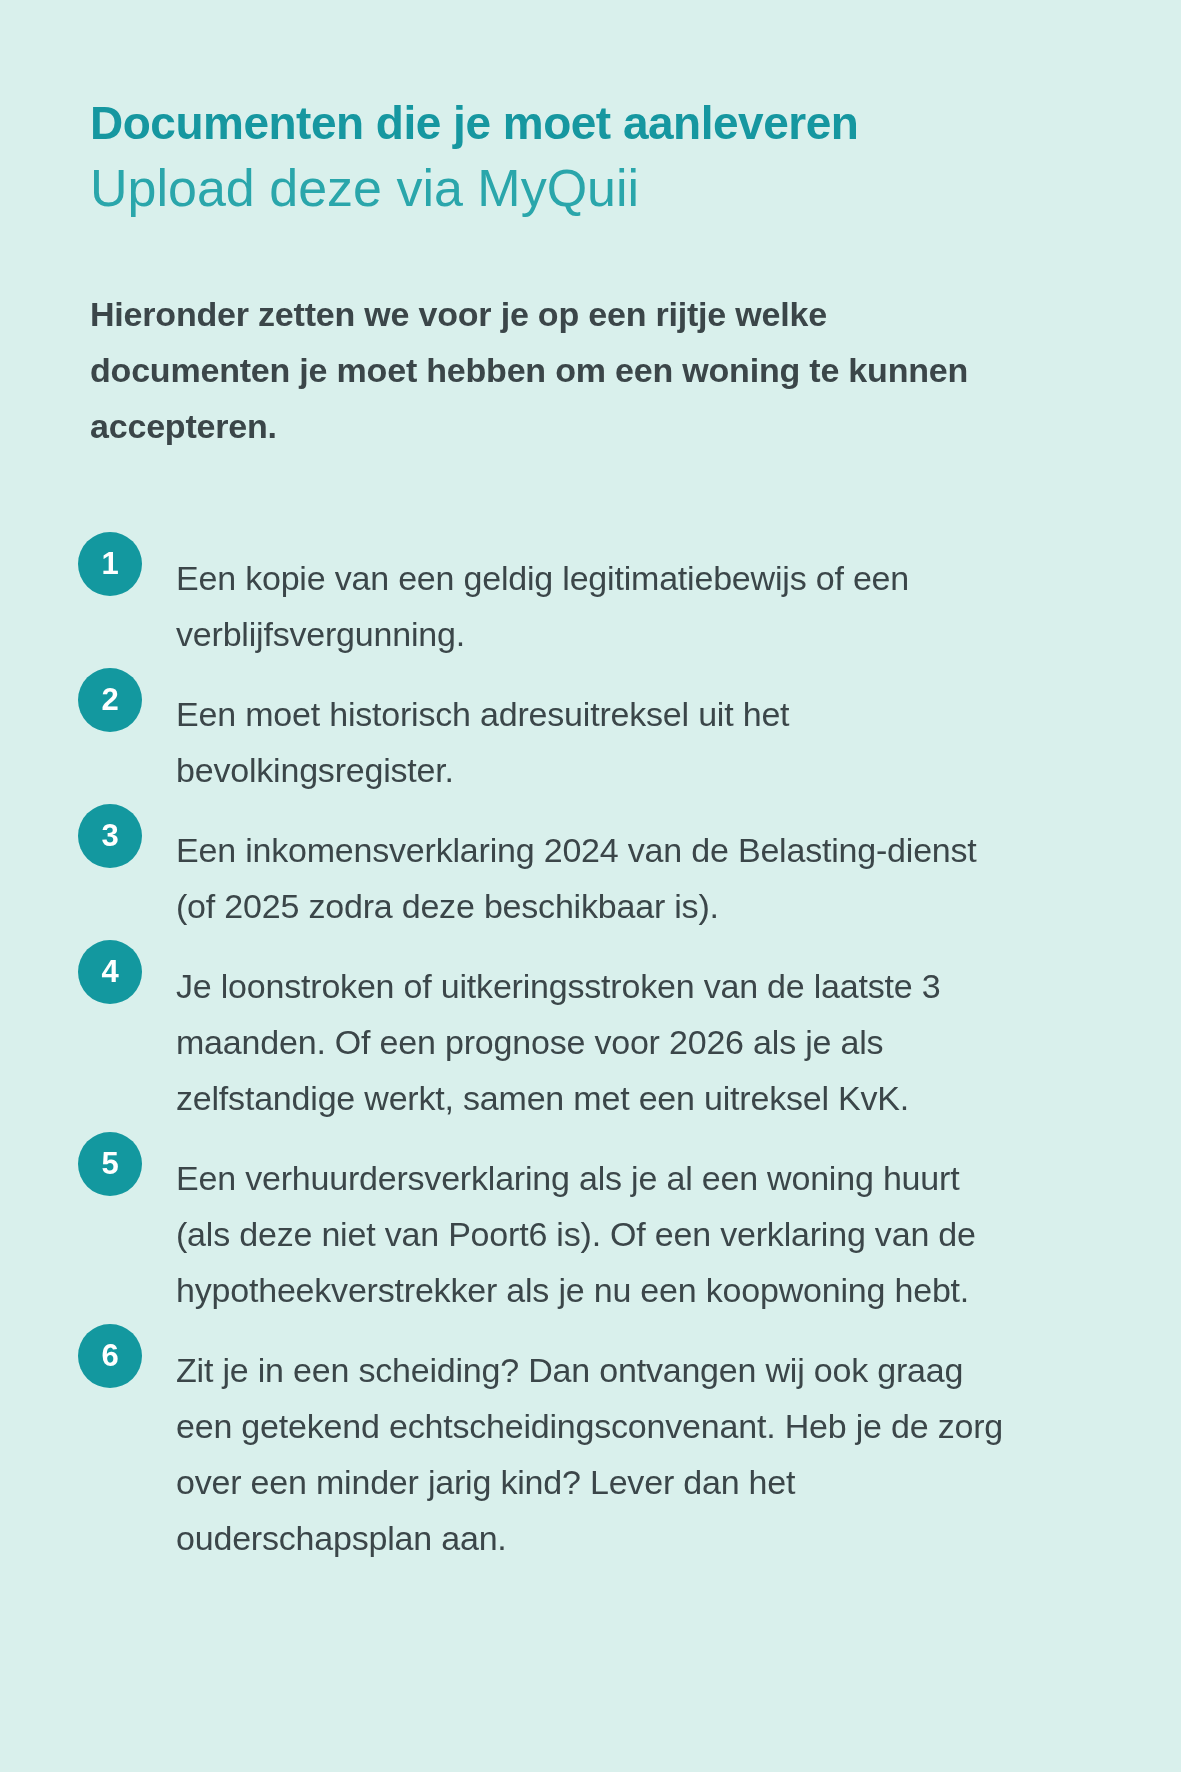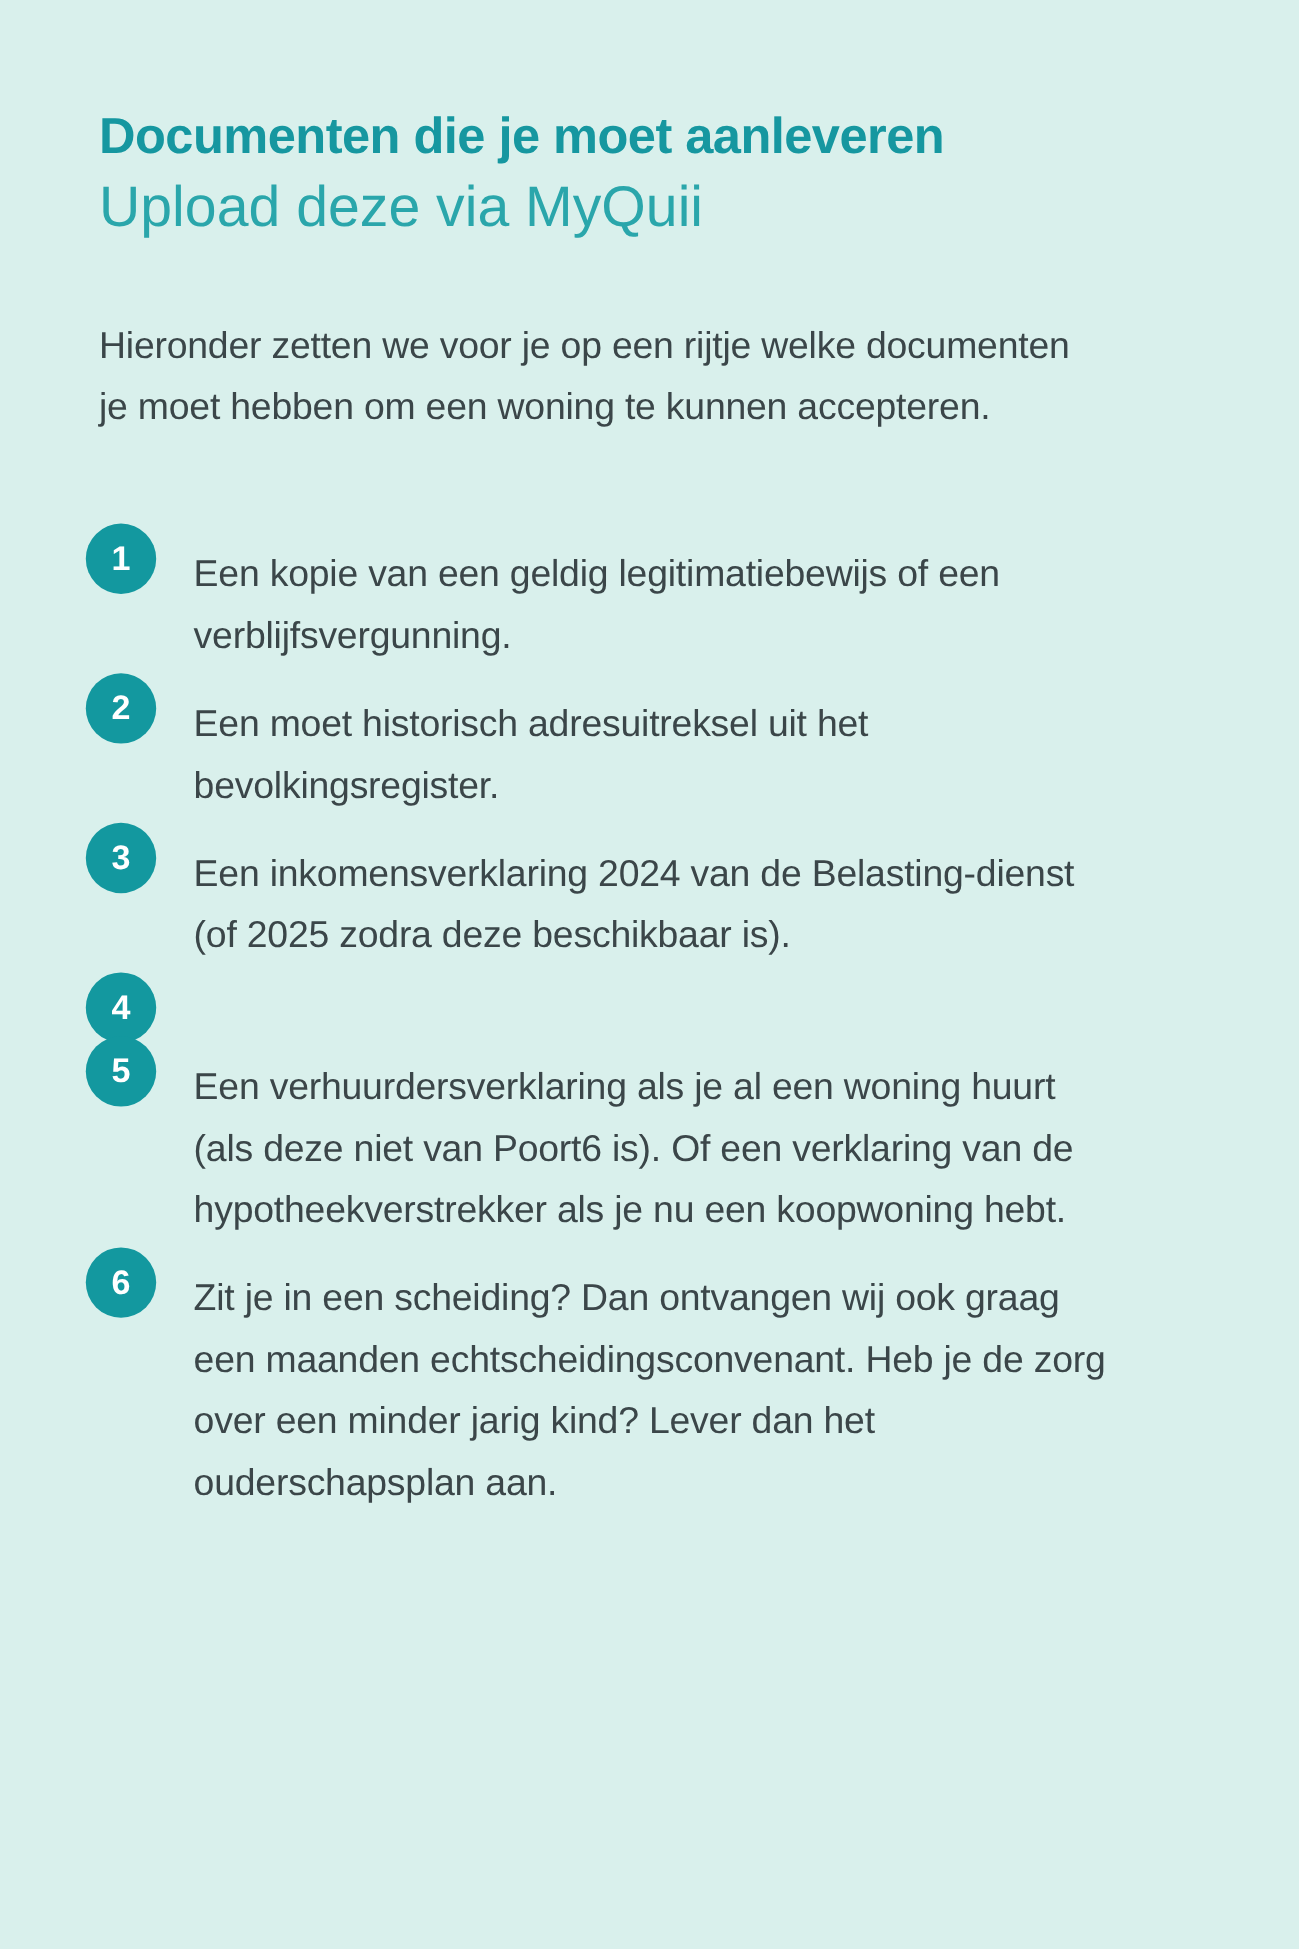--- a/index.html
+++ b/index.html
@@ -42,20 +42,21 @@
     line-height: 1.15;
     font-weight: 400;
     color: var(--color-subtitle);
   }
   .intro {
     margin: 68px 0 0 0;
     width: 900px;
     font-size: 34px;
     line-height: 56px;
     letter-spacing: -0.2px;
+    font-weight: bold;
   }
   .checklist {
     list-style: none;
     margin: 84px 0 0 0;
     padding: 0;
   }
   .checklist-item {
     display: flex;
     align-items: flex-start;
   }
@@ -104,27 +105,28 @@
       <p class="item-text">Een moet historisch adresuitreksel uit het bevolkingsregister.</p>
     </li>
 
     <li class="checklist-item">
       <span class="badge">3</span>
       <p class="item-text">Een inkomensverklaring 2024 van de Belasting-dienst (of 2025 zodra deze beschikbaar is).</p>
     </li>
 
     <li class="checklist-item">
       <span class="badge">4</span>
+      <p class="item-text">Je loonstroken of uitkeringsstroken van de laatste 3 maanden. Of een prognose voor 2026 als je als zelfstandige werkt, samen met een uitreksel KvK.</p>
     </li>
 
     <li class="checklist-item">
       <span class="badge">5</span>
       <p class="item-text">Een verhuurdersverklaring als je al een woning huurt (als deze niet van Poort6 is). Of een verklaring van de hypotheekverstrekker als je nu een koopwoning hebt.</p>
     </li>
 
     <li class="checklist-item">
       <span class="badge">6</span>
-      <p class="item-text">Zit je in een scheiding? Dan ontvangen wij ook graag een maanden echtscheidingsconvenant. Heb je de zorg over een minder jarig kind? Lever dan het ouderschapsplan aan.</p>
+      <p class="item-text">Zit je in een scheiding? Dan ontvangen wij ook graag een getekend echtscheidingsconvenant. Heb je de zorg over een minder jarig kind? Lever dan het ouderschapsplan aan.</p>
     </li>
 
   </ol>
 
 </div>
 
 </body></html>

